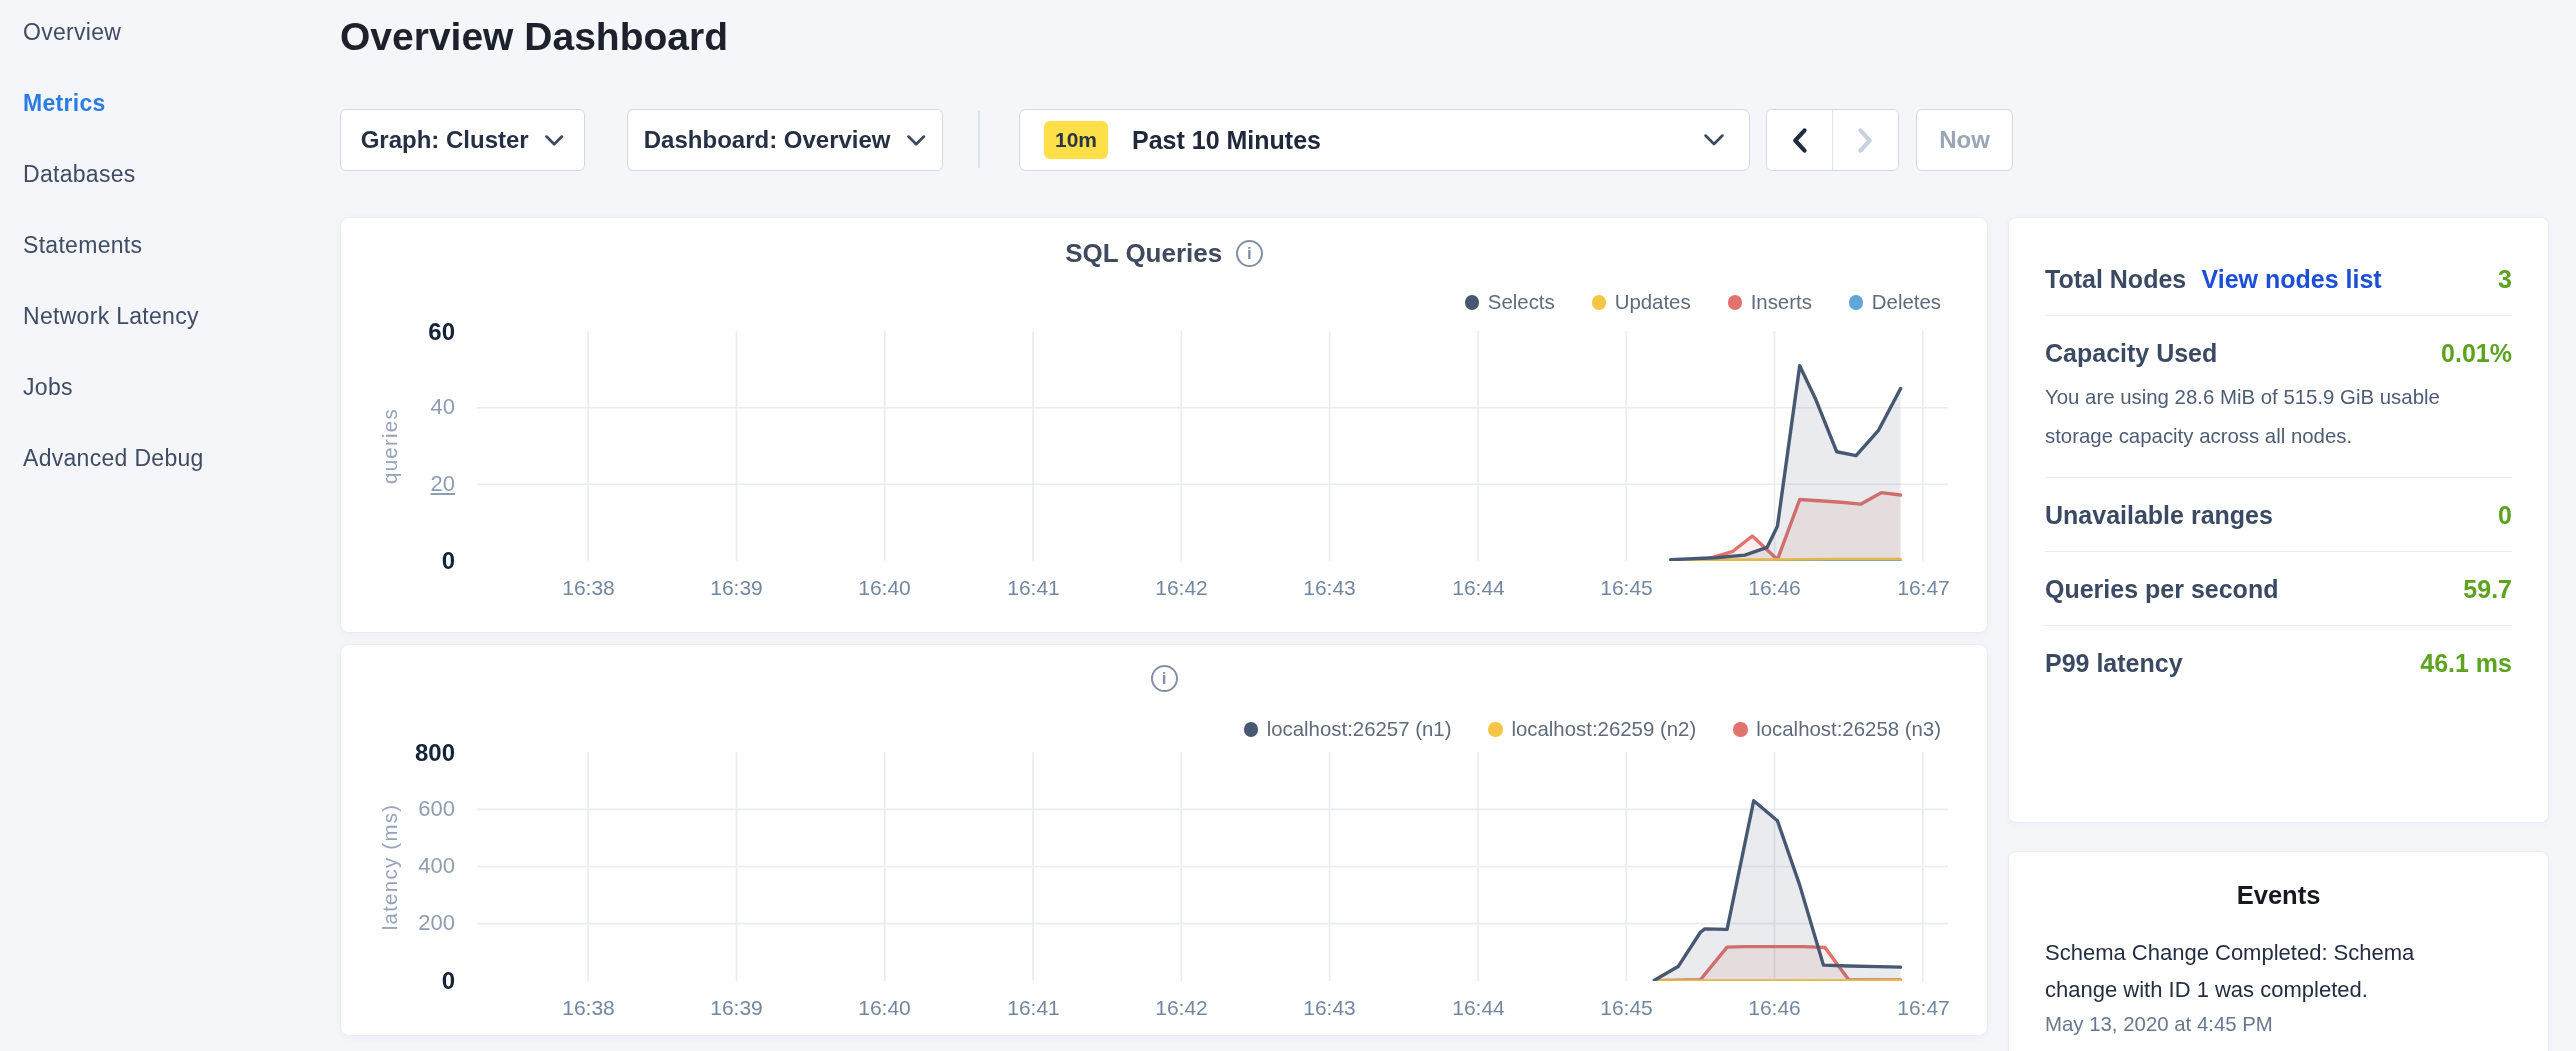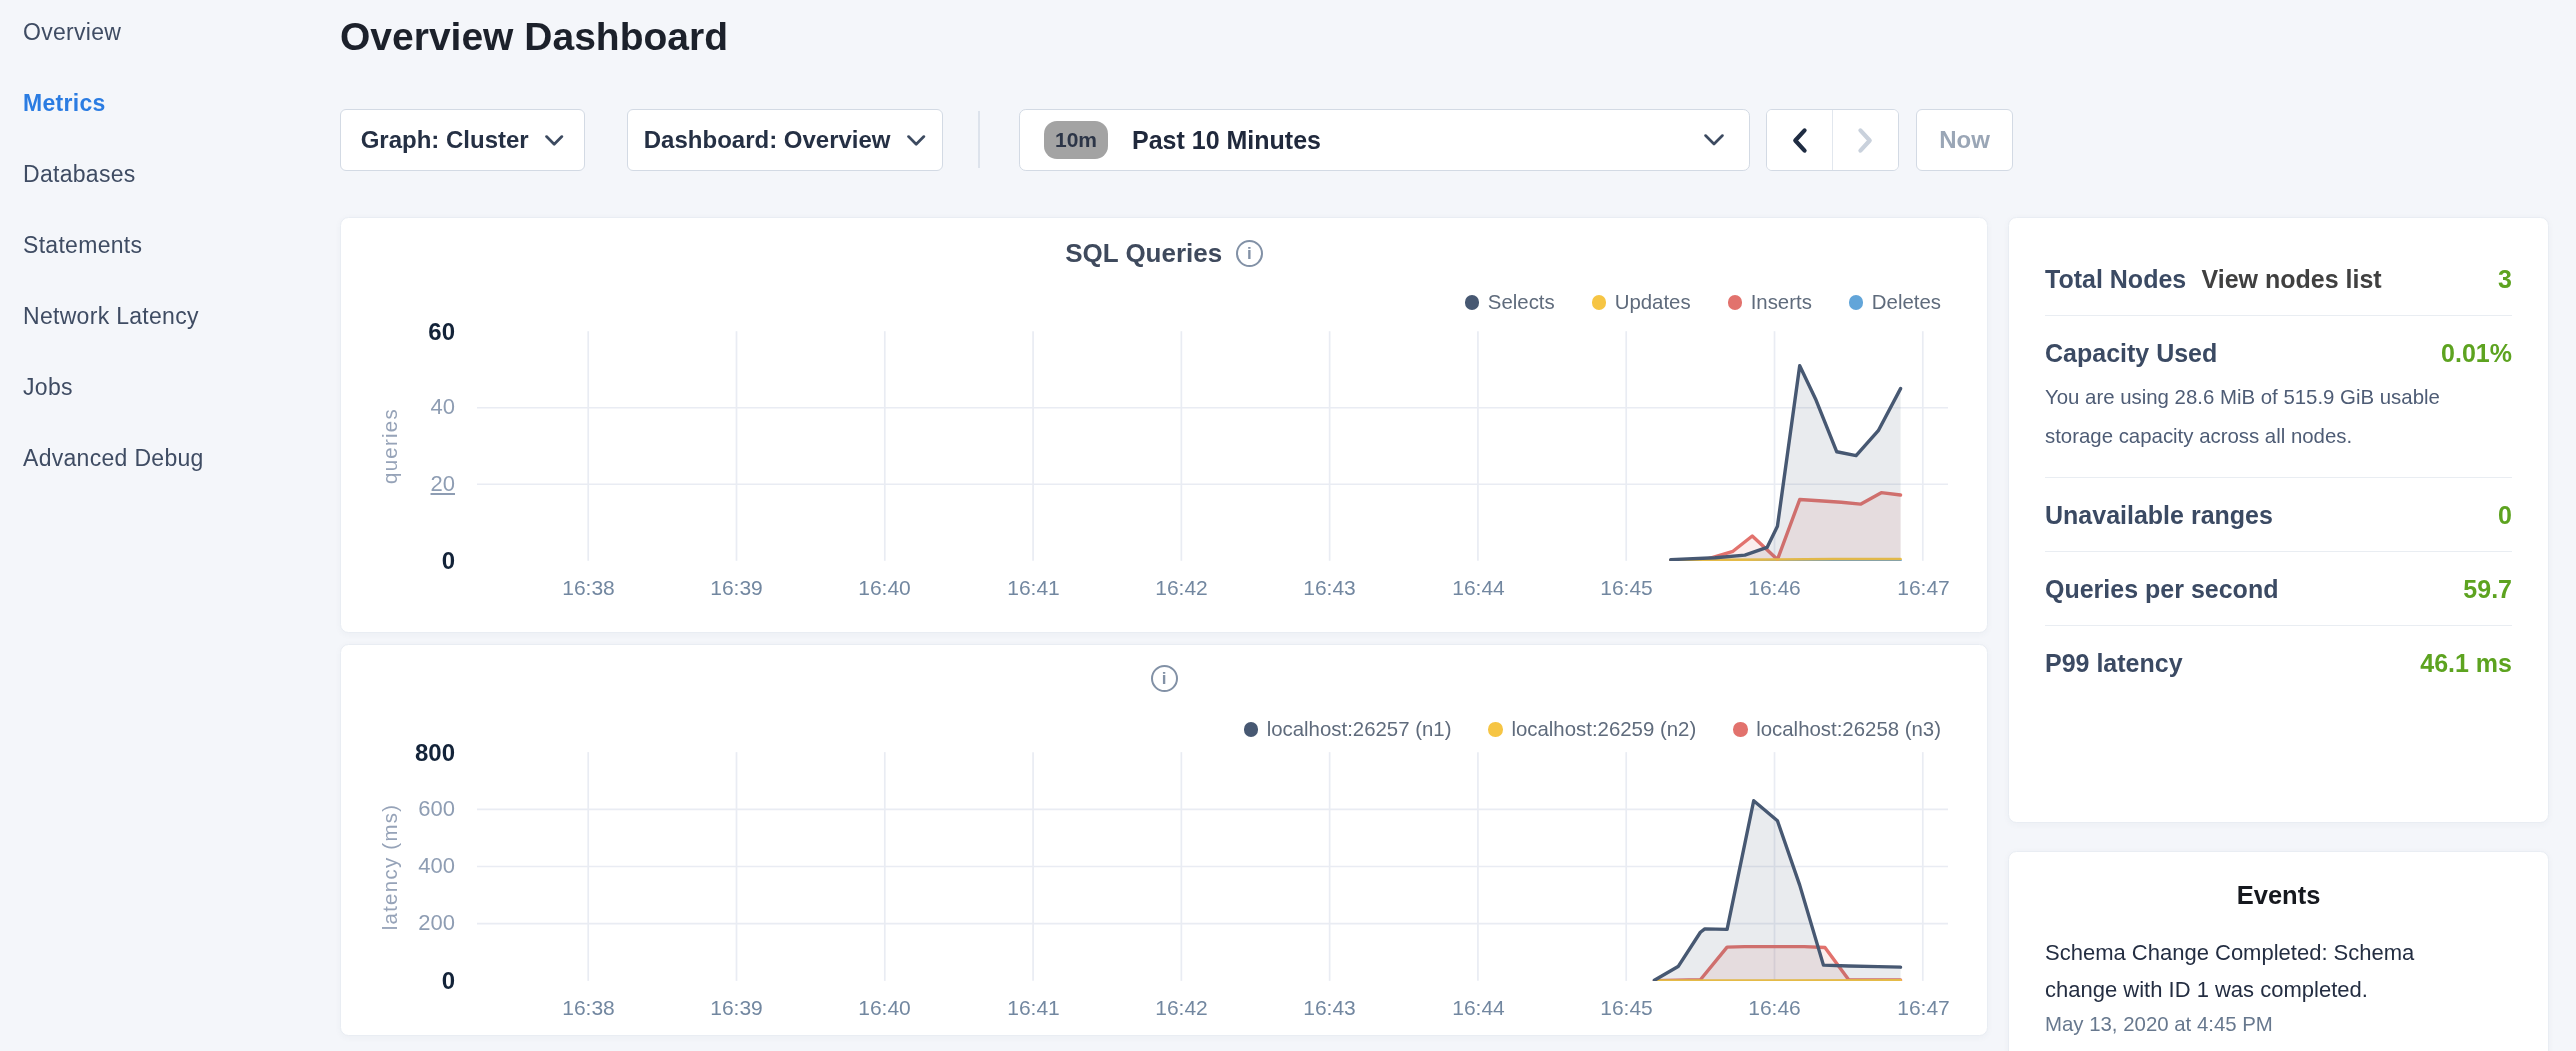--- a/index.html
+++ b/index.html
@@ -15,21 +15,21 @@
 
   
   #page-title{position:absolute;left:340px;top:15.3px;margin:0;font-size:39px;font-weight:600;color:#1c212b;}
   .dd,#time-select,#now-btn{background:#fff;border:1.7px solid #d3dae4;border-radius:6px;cursor:pointer;
         font-family:inherit;display:flex;align-items:center;position:absolute;top:109px;height:62px;}
   .dd{justify-content:center;gap:15.3px;font-size:24px;font-weight:600;color:#253044;}
   #dd-graph{left:340px;width:245px;}
   #dd-dashboard{left:627px;width:316px;}
   #toolbar-divider{position:absolute;left:978px;top:111px;width:1.7px;height:57px;background:#dde3ec;}
   #time-select{left:1019px;width:731px;padding:0 24px;border-radius:6.8px;}
-  .time-badge{background:#a3a3a3;border-radius:13px;padding:6.8px 11px;font-size:21px;font-weight:700;color:#2c3547;}
+  .time-badge{background:#fde047;border-radius:6px;padding:6.8px 11px;font-size:21px;font-weight:700;color:#2c3547;}
   .time-label{margin-left:24px;font-size:25px;font-weight:700;color:#20293c;}
   #time-select .chev{margin-left:auto;}
   #pager{position:absolute;left:1766px;top:109px;width:133px;height:62px;background:#fff;
          border:1.7px solid #d3dae4;border-radius:6px;display:flex;overflow:hidden;}
   #pager button{flex:1;background:#fff;border:none;cursor:pointer;display:flex;align-items:center;justify-content:center;padding:0;}
   #prev-btn{border-right:1.7px solid #e2e7ee !important;}
   #now-btn{left:1916px;width:97px;justify-content:center;font-size:24px;font-weight:600;color:#9aa6b6;}
 
   
   .card{position:absolute;background:#fff;border:1.7px solid #e9edf3;border-radius:8.5px;
@@ -55,21 +55,21 @@
   .axis-label{position:absolute;transform:translate(-50%,-50%) rotate(-90deg);font-size:20.4px;
               color:#96a3b8;letter-spacing:1.3px;white-space:nowrap;}
   svg.plot{position:absolute;}
 
   
   .panel-title{margin:0;padding-top:29px;text-align:center;font-size:25.5px;font-weight:700;color:#16191f;}
   .srow{padding:23px 0 21px;border-bottom:1.7px solid #e9edf2;}
   .srow.last{border-bottom:none;}
   .srow-main{display:flex;align-items:baseline;}
   .slabel{font-size:25px;font-weight:700;color:#3b4a63;}
-  .slink{font-size:25px;font-weight:700;color:#404040;margin-left:15.3px;text-decoration:none;cursor:pointer;}
+  .slink{font-size:25px;font-weight:700;color:#1d4ed8;margin-left:15.3px;text-decoration:none;cursor:pointer;}
   .svalue{margin-left:auto;font-size:25px;font-weight:700;color:#5da320;}
   .sdesc{margin-top:10.2px;font-size:20.4px;line-height:39px;color:#4e5c75;}
 
   
   .event-item{margin-top:24px;cursor:pointer;}
   .event-message{font-size:22px;line-height:37px;color:#242e42;width:425px;}
   .event-time{margin-top:5.1px;font-size:20.4px;color:#67788e;}
 </style>
 </head>
 <body>

